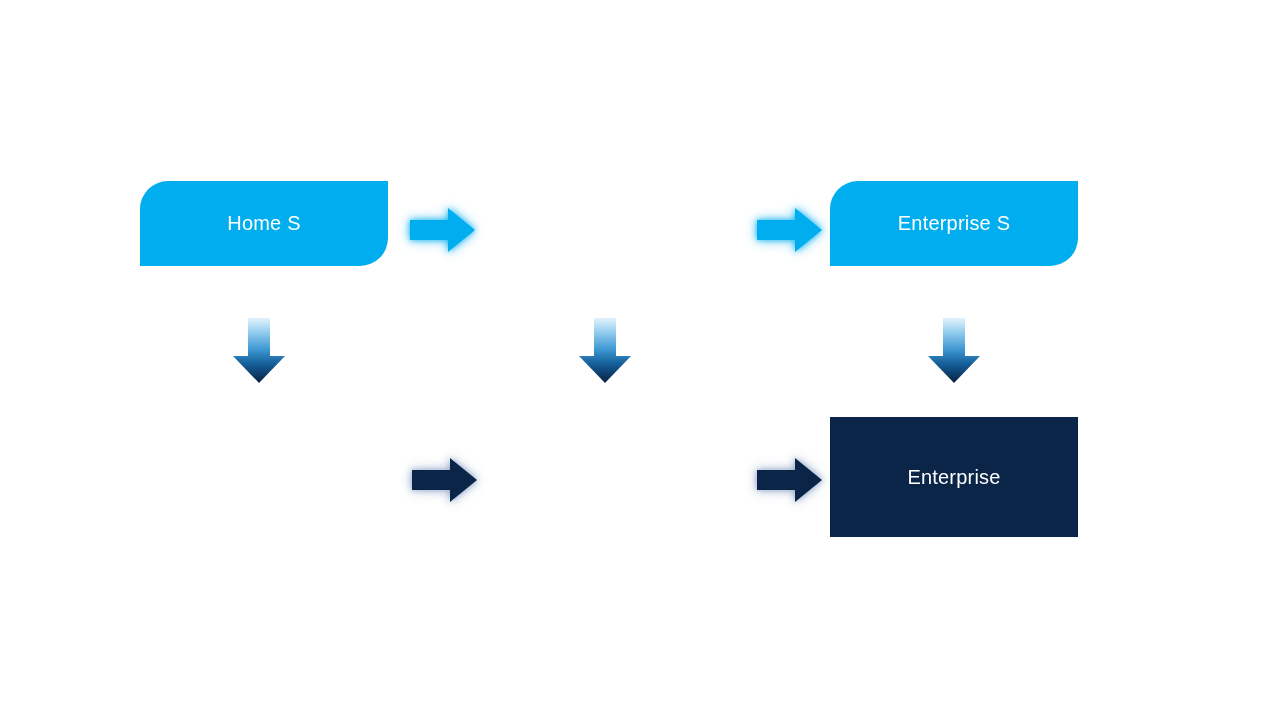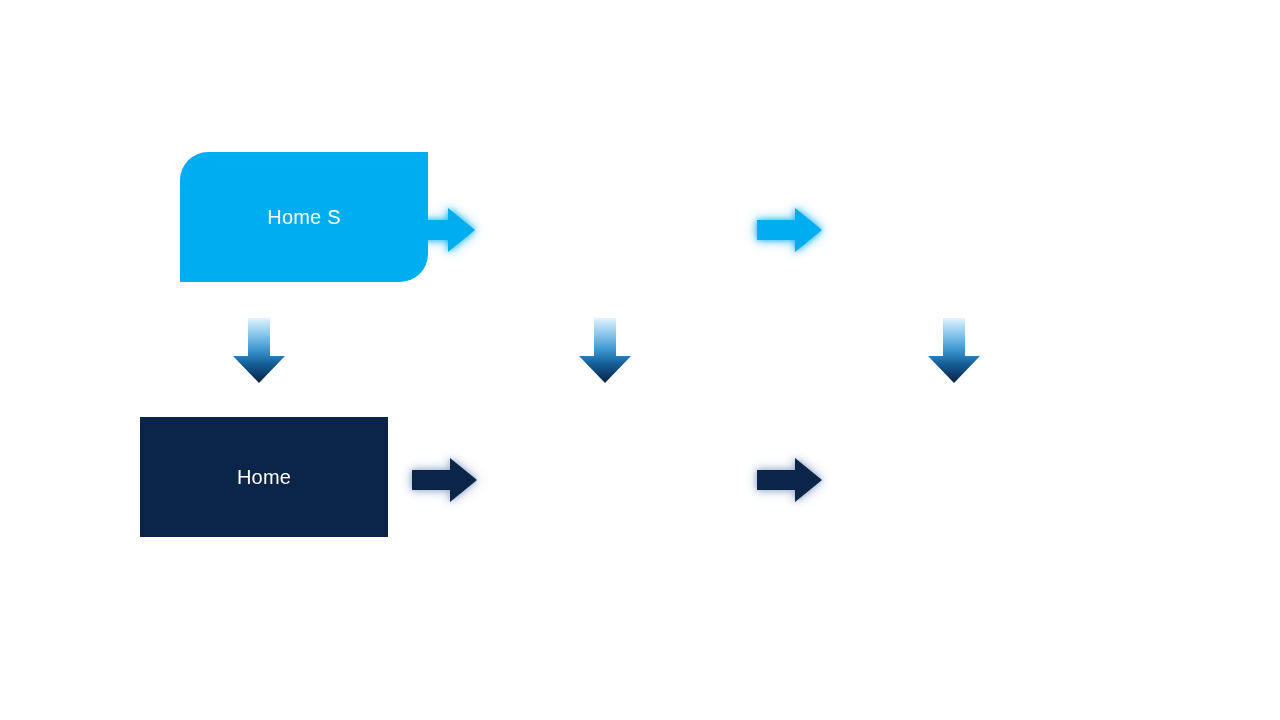--- a/index.html
+++ b/index.html
@@ -19,25 +19,24 @@
     position: absolute;
     width: 248px;
     display: flex;
     align-items: center;
     justify-content: center;
     color: var(--text, #ffffff);
     font-size: 20px;
     letter-spacing: 0.2px;
   }
   .node.top-row {
-    top: 152px;
-    height: 130px;
+    top: 181px;
+    height: 85px;
     background: var(--cyan, #00AEEF);
     border-radius: 28px 0 28px 0;
-    margin-left: 40px;
   }
   .node.bottom-row {
     top: 417px;
     height: 120px;
     background: var(--navy, #0B2549);
   }
   .arrow-right {
     position: absolute;
     width: 65px;
     height: 44px;
@@ -73,20 +72,23 @@
         <stop offset="48%" stop-color="#3F98D3"></stop>
         <stop offset="70%" stop-color="#15609A"></stop>
         <stop offset="100%" stop-color="#082144"></stop>
       </linearGradient>
     </defs>
   </svg>
 
   <div class="node top-row" style="left:140px">
     <span>Home S</span>
   </div>
+  <div class="node top-row" style="left:830px">
+    <span>Enterprise S</span>
+  </div>
 
   <div class="arrow-right cyan" style="left:410px; top:208px">
     <svg viewBox="0 0 65 44">
         <polygon points="0,12 38,12 38,0 65,22 38,44 38,32 0,32"></polygon>
       </svg>
   </div>
   <div class="arrow-right cyan" style="left:757px; top:208px">
     <svg viewBox="0 0 65 44">
         <polygon points="0,12 38,12 38,0 65,22 38,44 38,32 0,32"></polygon>
       </svg>
@@ -101,22 +103,22 @@
     <svg viewBox="0 0 52 65">
         <polygon fill="url(#down-grad)" points="15,0 37,0 37,38 52,38 26,65 0,38 15,38"></polygon>
       </svg>
   </div>
   <div class="arrow-down" style="left:928px">
     <svg viewBox="0 0 52 65">
         <polygon fill="url(#down-grad)" points="15,0 37,0 37,38 52,38 26,65 0,38 15,38"></polygon>
       </svg>
   </div>
 
-  <div class="node bottom-row" style="left:140px">
-    <span>Home</span>
+  <div class="node bottom-row" style="left:830px">
+    <span>Enterprise</span>
   </div>
 
   <div class="arrow-right navy" style="left:412px; top:458px">
     <svg viewBox="0 0 65 44">
         <polygon points="0,12 38,12 38,0 65,22 38,44 38,32 0,32"></polygon>
       </svg>
   </div>
   <div class="arrow-right navy" style="left:757px; top:458px">
     <svg viewBox="0 0 65 44">
         <polygon points="0,12 38,12 38,0 65,22 38,44 38,32 0,32"></polygon>

